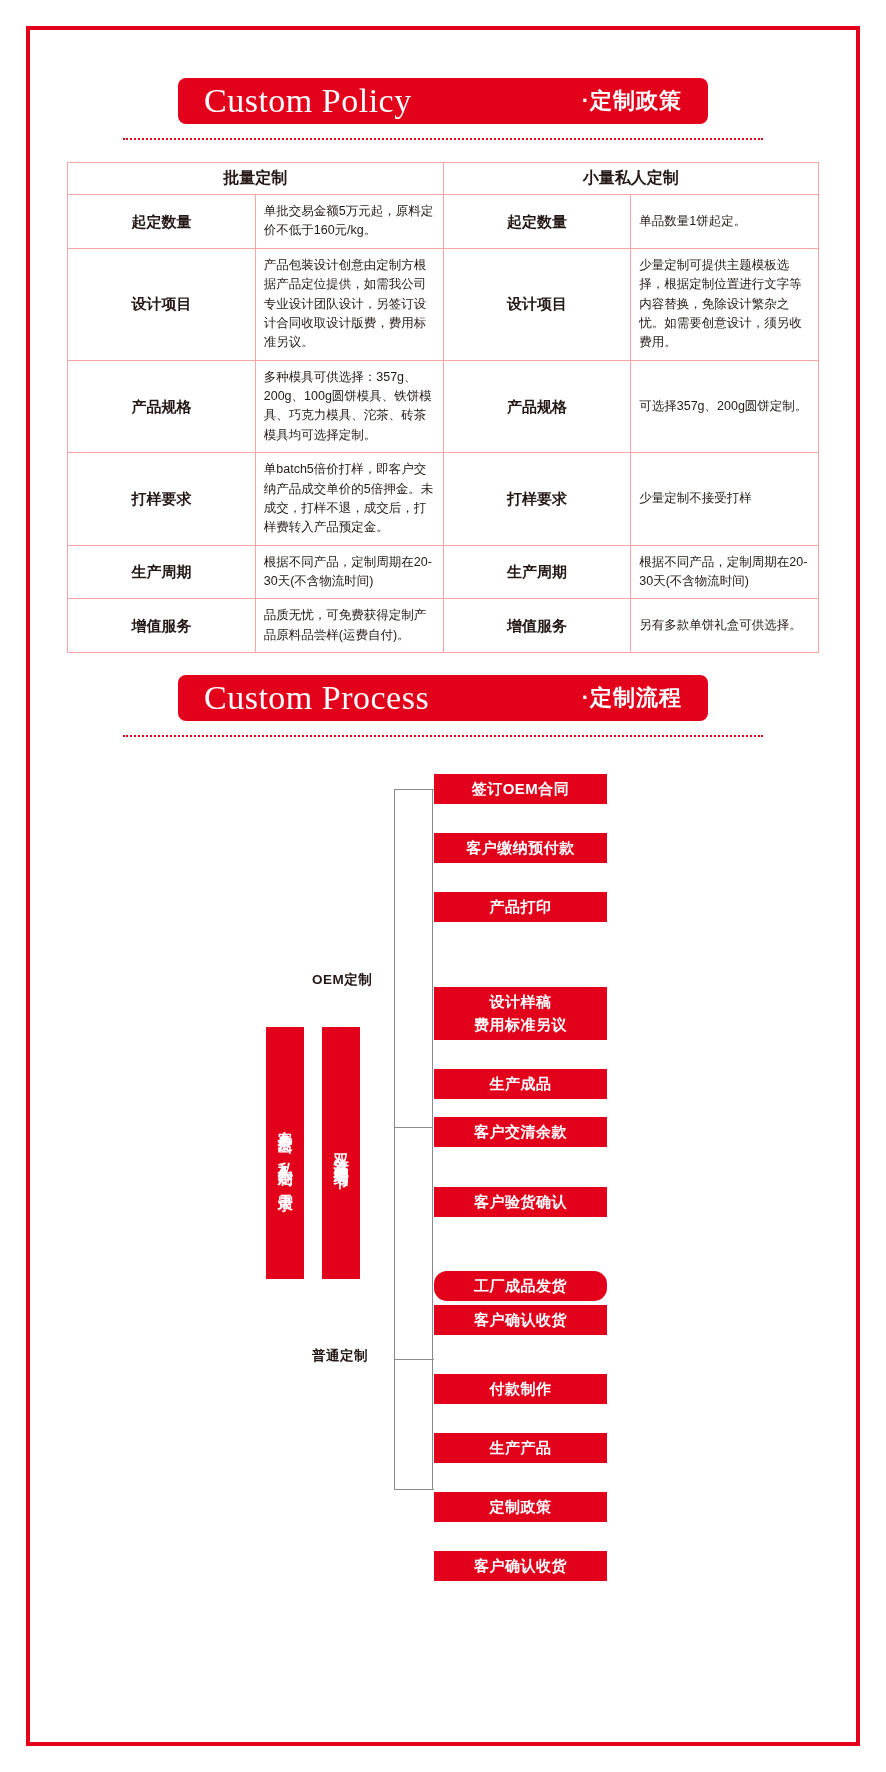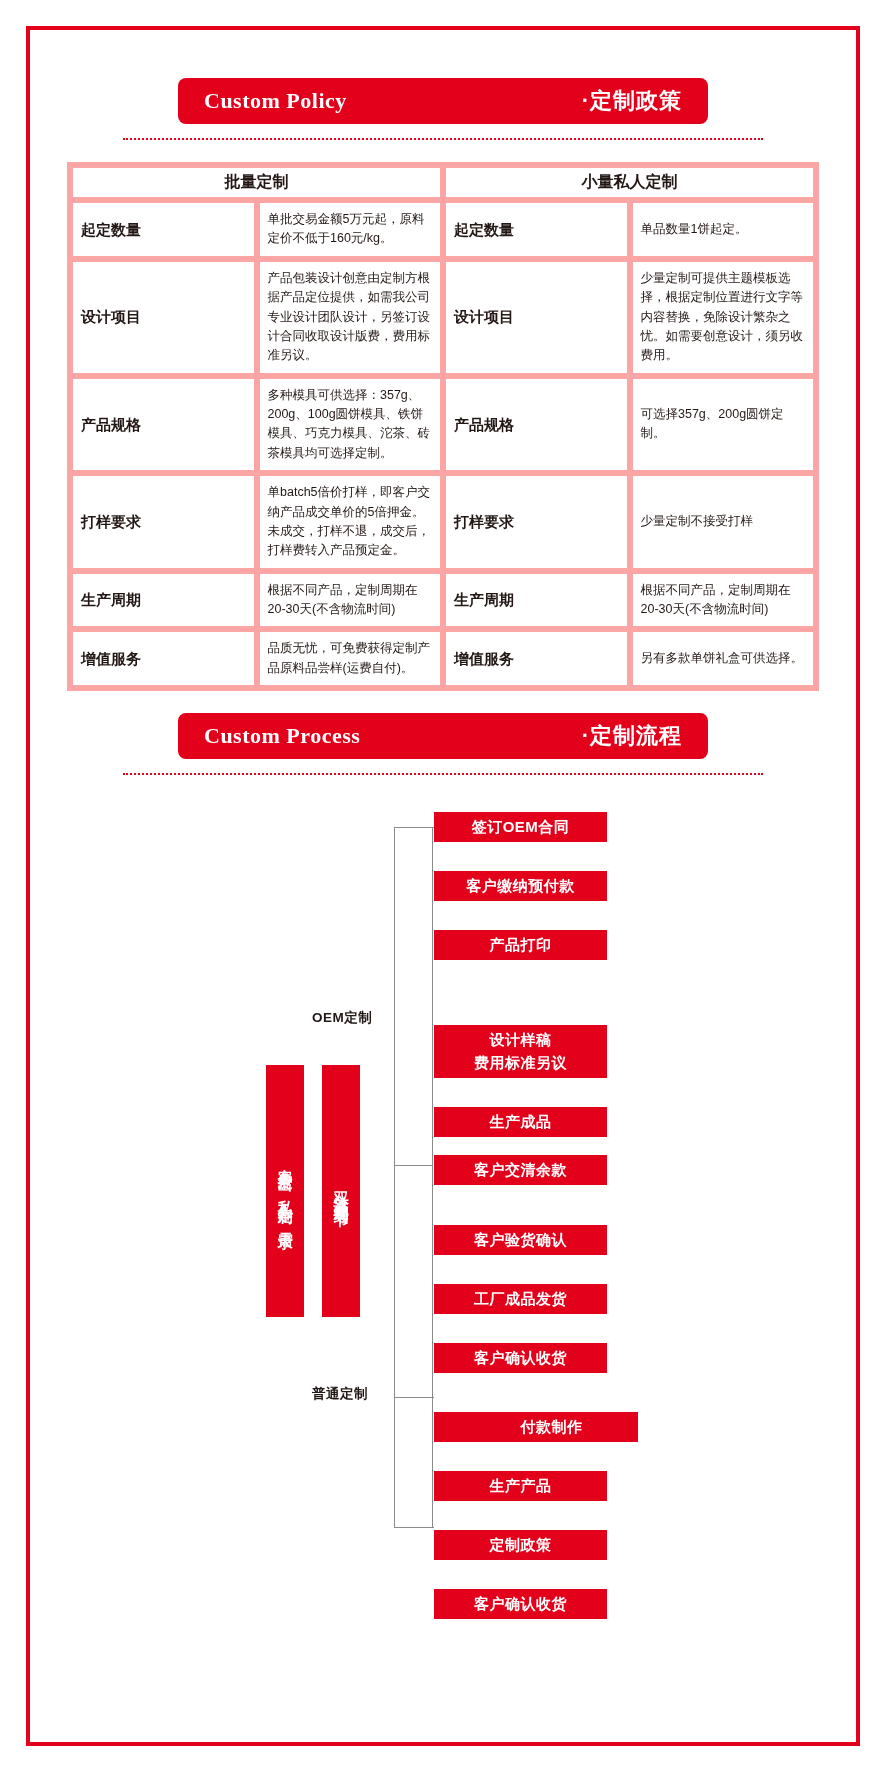--- a/index.html
+++ b/index.html
@@ -46,22 +46,22 @@
     min-width: 530px;
     display: flex;
     align-items: center;
     justify-content: space-between;
     padding: 0 26px;
     box-sizing: border-box;
   }
   .banner-en {
     color: #ffffff;
     font-family: "Liberation Serif", serif;
-    font-weight: bold;
-    font-size: 22px;
+    font-weight: normal;
+    font-size: 34px;
     letter-spacing: 0.5px;
   }
   .banner-cn {
     color: #ffffff;
     font-weight: bold;
     font-size: 22px;
     letter-spacing: 1px;
     margin-left: 60px;
   }
   .dotted-rule {
@@ -72,35 +72,36 @@
   }
 
   
   .policy-table {
     margin: 22px auto 0 auto;
     width: 752px;
     border-collapse: collapse;
     table-layout: fixed;
   }
   .policy-table td, .policy-table th {
-    border: 6px solid #fca5a5;
+    border: 1px solid #fca5a5;
     vertical-align: middle;
     padding: 7px 8px;
     box-sizing: border-box;
   }
   .policy-table th {
     font-size: 16px;
     font-weight: bold;
     color: #231815;
     text-align: center;
     height: 32px;
     padding: 4px;
   }
   .col-label {
     width: 96px;
+    text-align: center;
     font-size: 15px;
     font-weight: bold;
     color: #231815;
     line-height: 1.3;
   }
   .col-body {
     width: 280px;
     font-size: 12.5px;
     color: #231815;
     line-height: 1.55;
@@ -241,23 +242,23 @@
       <div class="branch-label" style="left:254px; top:588px;">普通定制</div>
 
       <div class="flow-box step-box" style="top:15px;">签订OEM合同</div>
       <div class="flow-box step-box" style="top:74px;">客户缴纳预付款</div>
       <div class="flow-box step-box" style="top:133px;">产品打印</div>
       <div class="flow-box step-box" style="top:192px;margin-top:36px;">设计样稿</div>
       <div class="flow-box step-box" style="top:251px;">费用标准另议</div>
       <div class="flow-box step-box" style="top:310px;">生产成品</div>
       <div class="flow-box step-box" style="top:358px;">客户交清余款</div>
       <div class="flow-box step-box" style="top:428px;">客户验货确认</div>
-      <div class="flow-box step-box" style="top:487px;">工厂成品发货</div>
+      <div class="flow-box step-box" style="top:512px;border-radius:13px;">工厂成品发货</div>
       <div class="flow-box step-box" style="top:546px;">客户确认收货</div>
 
-      <div class="flow-box step-box" style="top:615px;padding-left:31px;">付款制作</div>
+      <div class="flow-box step-box" style="top:615px;">付款制作</div>
       <div class="flow-box step-box" style="top:674px;">生产产品</div>
       <div class="flow-box step-box" style="top:733px;">定制政策</div>
       <div class="flow-box step-box" style="top:792px;">客户确认收货</div>
     </div>
 
   </div>
 </div>
 
 </body></html>

